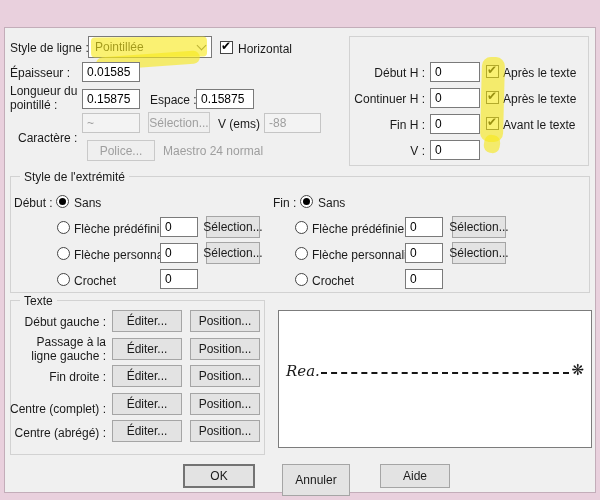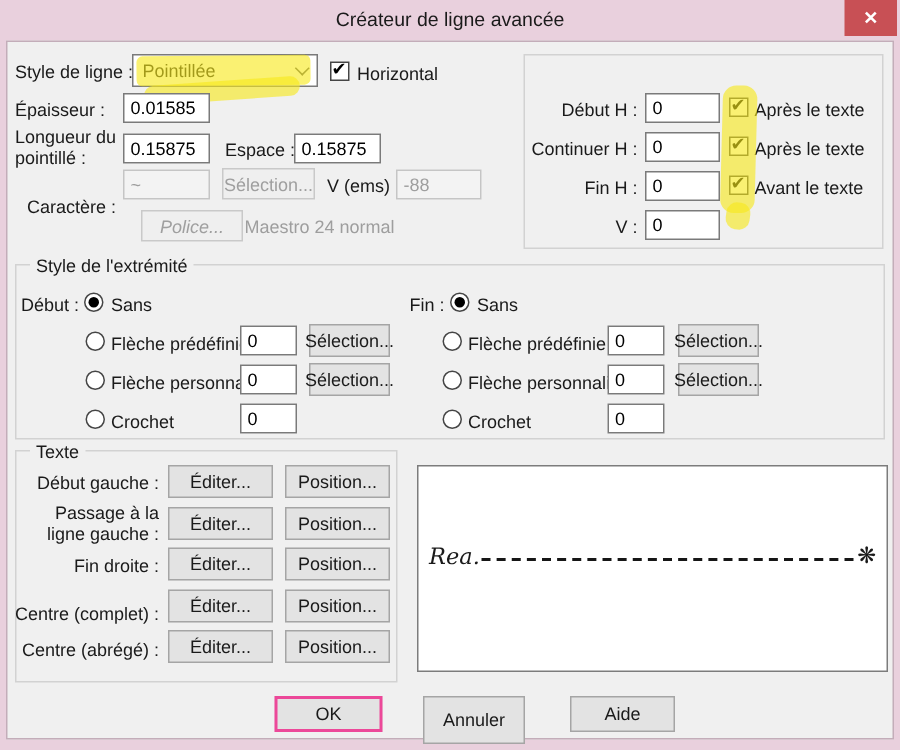--- a/index.html
+++ b/index.html
@@ -13,21 +13,21 @@
 
   .lbl { position:absolute; white-space:nowrap; }
   .lbl-wrap { position:absolute; }
   .gray { color:#9e9e9e; }
 
   .textbox { position:absolute; background:#fff; border:1px solid #7a7a7a; padding:2px 4px; font-family:"Liberation Sans",sans-serif; font-size:12px; }
   .textbox.disabled { background:#f3f3f3; border-color:#c5c5c5; color:#9e9e9e; }
 
   .btn { position:absolute; background:#e3e3e3; border:1px solid #a5a5a5; text-align:center; font-size:12px; color:#1a1a1a; display:flex; align-items:center; justify-content:center; cursor:pointer; }
   .btn.disabled { background:#efefef; border-color:#c9c9c9; color:#9f9f9f; cursor:default; }
-  .btn.focus { border:2px solid #ec4899; }
+  .btn.focus { border:2px solid #737373; }
 
   .group { position:absolute; border:1px solid #d2d2d2; }
   .group-label { position:absolute; background:#f0f0f0; padding:0 4px; white-space:nowrap; }
 
   .dropdown { position:absolute; background:#fff; border:1px solid #7a7a7a; display:flex; align-items:center; padding:0 6px; cursor:pointer; }
   .dropdown .val { flex:1; }
   .chevron { width:7px; height:7px; border-left:1.6px solid #5a5a5a; border-bottom:1.6px solid #5a5a5a; transform:rotate(-45deg); margin-top:-4px; }
 
   .checkbox { position:absolute; width:13px; height:13px; background:#fff; border:1px solid #454545; cursor:pointer; }
   .checkbox .checkmark { position:absolute; left:0px; top:-3px; font-size:12px; color:#000; }
@@ -41,24 +41,20 @@
   #preview { position:absolute; left:278px; top:310px; width:314px; height:138px; background:#fff; border:1px solid #7c7c7c; }
   #preview-line { position:absolute; left:286px; top:346px; width:298px; height:36px; display:flex; align-items:flex-end; }
   #script-text { font-family:"DejaVu Serif", serif; font-style:italic; font-size:15px; line-height:1; padding-bottom:3px; }
   #dash { flex:1; border-bottom:2px dashed #161616; margin:0 2px 8px 1px; }
   #end-symbol { font-size:15px; padding-bottom:3px; }
 </style>
 </head>
 <body>
 
 <div id="window">
-  <div id="titlebar">
-    <div id="window-title">Créateur de ligne avancée</div>
-    <div id="close-btn"><span>✕</span></div>
-  </div>
 
   <div id="client"></div>
 
   <span class="lbl" style="left:10px;top:41px;">Style de ligne :</span>
   <div class="dropdown" style="left:88px;top:36px;width:124px;height:22px;">
     <span class="val">Pointillée</span>
     <span class="chevron"></span>
   </div>
   <span class="checkbox" style="left:220px;top:41px;">
     <span class="checkmark">✔</span>
@@ -75,21 +71,21 @@
   <input class="textbox" style="left: 82px; top: 89px; width: 58px; height: 20px;" value="0.15875">
   <span class="lbl" style="left:150px;top:93px;">Espace :</span>
   <input class="textbox" style="left: 196px; top: 89px; width: 58px; height: 20px;" value="0.15875">
 
   <span class="lbl" style="left:10px;top:131px;margin-left:8px;">Caractère :</span>
   <input class="textbox disabled" style="left: 82px; top: 113px; width: 58px; height: 20px;" disabled="" value="~">
   <div class="btn disabled" style="left:148px;top:112px;width:62px;height:21px;">Sélection...</div>
   <span class="lbl" style="left:218px;top:117px;">V (ems)</span>
   <input class="textbox disabled" style="left: 264px; top: 113px; width: 57px; height: 20px;" disabled="" value="-88">
 
-  <div class="btn disabled" style="left:94px;top:140px;width:68px;height:21px;font-style:italic;">Police...</div>
+  <div class="btn disabled" style="left:87px;top:140px;width:68px;height:21px;">Police...</div>
   <span class="lbl gray" style="left:163px;top:144px;">Maestro 24 normal</span>
 
   <div class="group" style="left:349px;top:36px;width:240px;height:130px;"></div>
 
   <span class="lbl" style="left:353px;top:66px;width:72px;text-align:right;">Début H :</span>
   <input class="textbox" style="left: 430px; top: 62px; width: 50px; height: 20px;" value="0">
   <span class="checkbox" style="left:486px;top:65px;">
       <span class="checkmark">✔</span>
     </span>
   <span class="lbl" style="left:503px;top:66px;">Après le texte</span>

